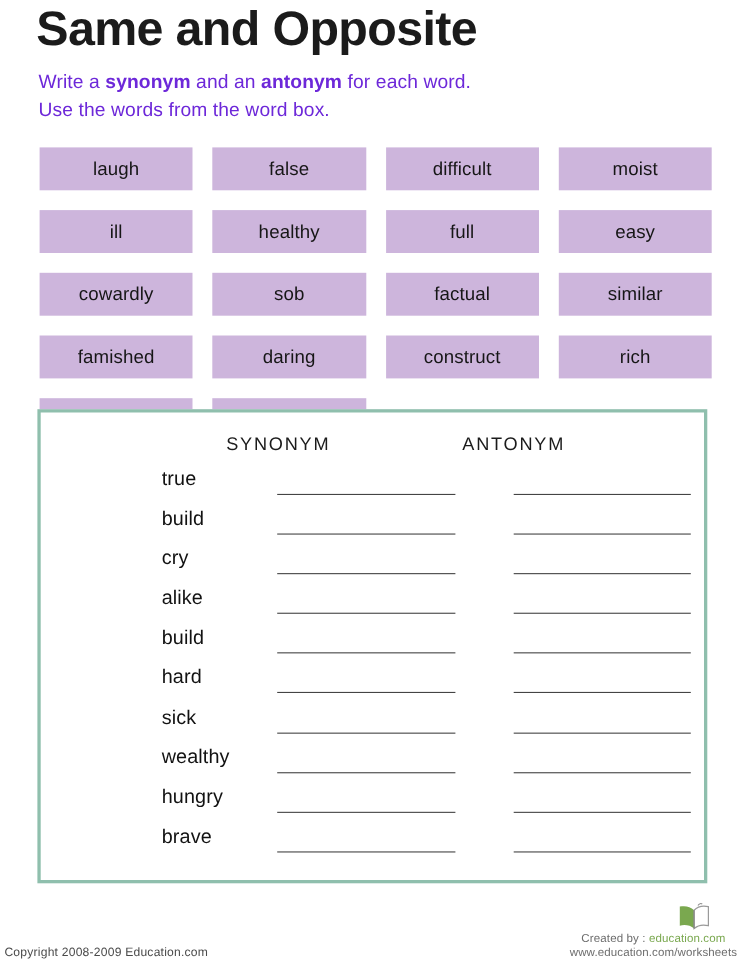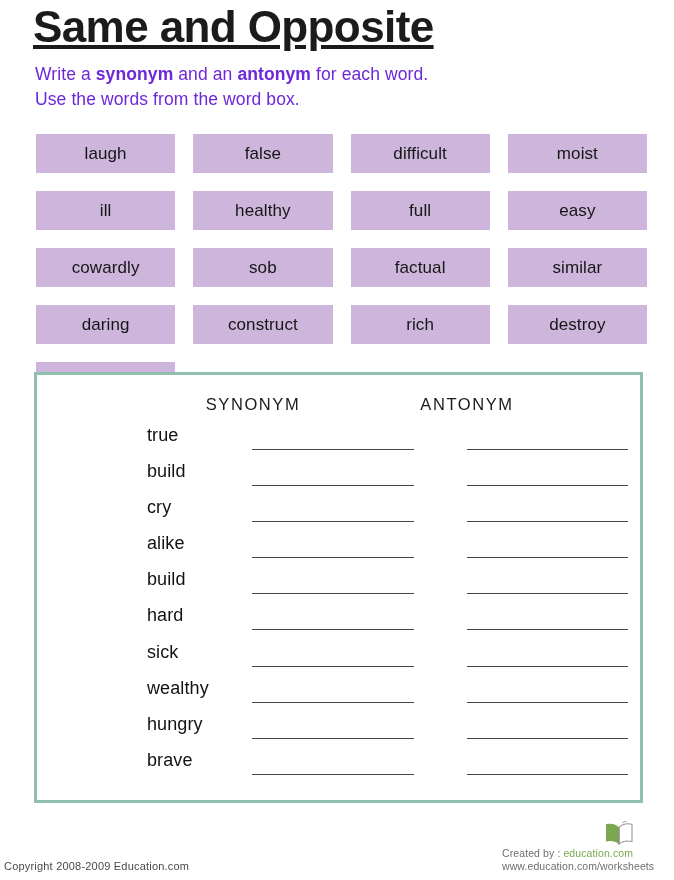--- a/index.html
+++ b/index.html
@@ -20,21 +20,20 @@
   #page-title {
     position: absolute;
     left: 33px;
     top: 2px;
     font-size: 44px;
     font-weight: bold;
     letter-spacing: -0.6px;
     color: #1b1b1b;
     line-height: 1.12;
     white-space: nowrap;
-    text-decoration: underline;
   }
   #instructions {
     position: absolute;
     left: 35px;
     top: 62px;
     font-size: 17.5px;
     line-height: 25px;
     color: #6d28d9;
     letter-spacing: 0.1px;
   }
@@ -117,24 +116,24 @@
     position: absolute;
     left: 4px;
     top: 860px;
     font-size: 11px;
     color: #4a4a4a;
     letter-spacing: 0.2px;
     white-space: nowrap;
   }
   #footer-credit {
     position: absolute;
-    right: 12px;
+    right: 0;
     top: 820px;
     width: 160px;
-    text-align: left;
+    text-align: center;
   }
   #book-logo {
     display: block;
     margin-left: auto;
     margin-right: 26px;
     margin-bottom: 1px;
   }
   .credit-line {
     font-size: 10.5px;
     color: #6e6e6e;
@@ -160,20 +159,21 @@
     <div class="word-cell">difficult</div>
     <div class="word-cell">moist</div>
     <div class="word-cell">ill</div>
     <div class="word-cell">healthy</div>
     <div class="word-cell">full</div>
     <div class="word-cell">easy</div>
     <div class="word-cell">cowardly</div>
     <div class="word-cell">sob</div>
     <div class="word-cell">factual</div>
     <div class="word-cell">similar</div>
+    <div class="word-cell">famished</div>
     <div class="word-cell">daring</div>
     <div class="word-cell">construct</div>
     <div class="word-cell">rich</div>
     <div class="word-cell">destroy</div>
     <div class="word-cell">poor</div>
   </div>
 
 <div id="answer-panel">
   <div class="col-header" id="header-synonym">SYNONYM</div>
   <div class="col-header" id="header-antonym">ANTONYM</div>

